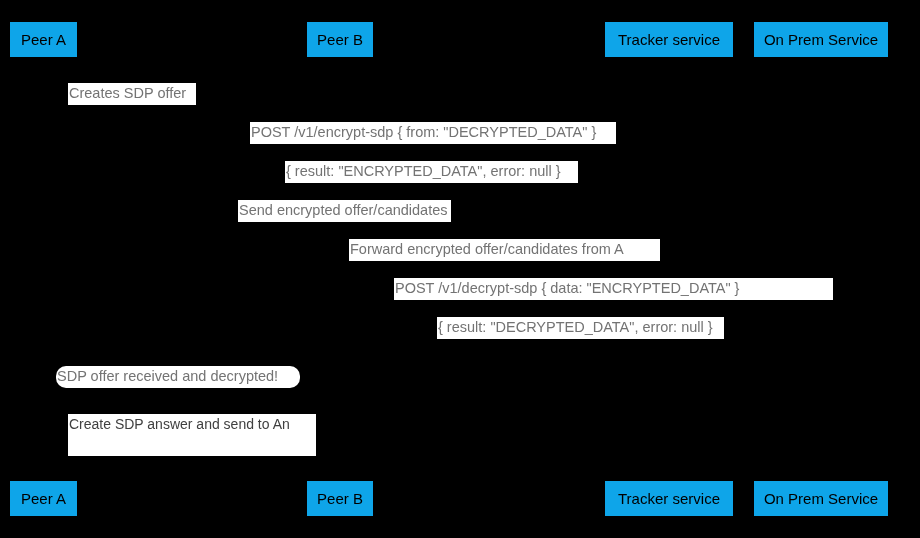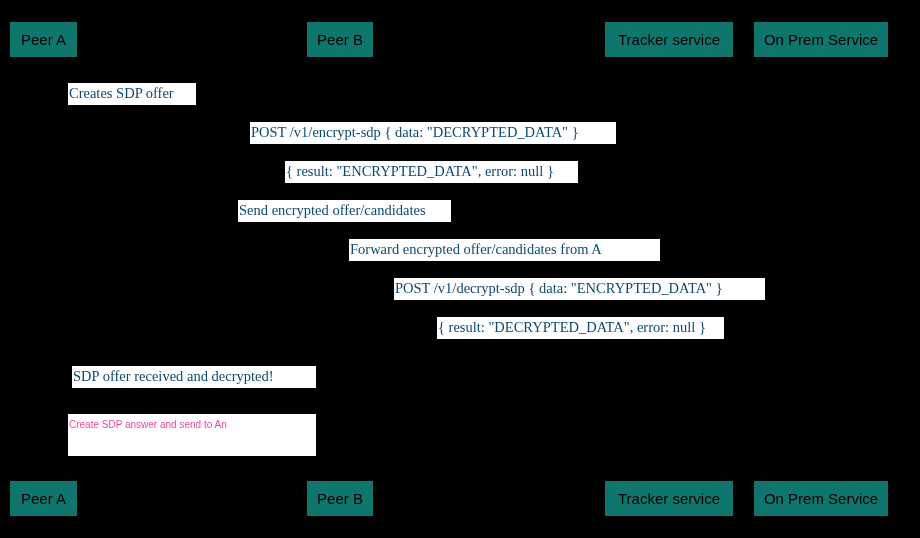--- a/index.html
+++ b/index.html
@@ -11,50 +11,49 @@
   #canvas {
     position: relative;
     width: 920px;
     height: 538px;
     background: #000000;
     overflow: hidden;
     font-family: "Liberation Sans", sans-serif;
   }
   .lifeline-box {
     position: absolute;
-    background: #0f766e;
+    background: #0ea5e9;
     color: #000000;
     font-size: 15px;
     line-height: 1;
     display: flex;
     align-items: center;
     justify-content: center;
     box-sizing: border-box;
     white-space: nowrap;
     overflow: hidden;
   }
   .msg-label {
     position: absolute;
     background: #ffffff;
-    color: #0c4a6e;
+    color: #737373;
     font-size: 14.5px;
     line-height: 21px;
     height: 22px;
     padding: 0 1px;
     box-sizing: border-box;
     white-space: nowrap;
     overflow: hidden;
     text-align: left;
-    font-family: Liberation Serif, serif;
   }
   .note-box {
     position: absolute;
     background: #ffffff;
-    color: #ec4899;
-    font-size: 10px;
+    color: #404040;
+    font-size: 14px;
     line-height: 21px;
     box-sizing: border-box;
     overflow: hidden;
     text-align: center;
     padding: 0 1px;
   }
   .note-box .line {
     white-space: nowrap;
     overflow: hidden;
   }
@@ -75,27 +74,27 @@
       </div>
       <div class="lifeline-box" style="left: 605px; top: 22px; width: 128px; height: 35px;">
         <span>Tracker service</span>
       </div>
       <div class="lifeline-box" style="left: 754px; top: 22px; width: 134px; height: 35px;">
         <span>On Prem Service</span>
       </div>
     </div>
   <div id="messages-layer">
       <div class="msg-label" style="left: 68px; top: 83px; width: 128px;">Creates SDP offer</div>
-      <div class="msg-label" style="left: 250px; top: 122px; width: 366px;">POST /v1/encrypt-sdp { data: "DECRYPTED_DATA" }</div>
+      <div class="msg-label" style="left: 250px; top: 122px; width: 366px;">POST /v1/encrypt-sdp { from: "DECRYPTED_DATA" }</div>
       <div class="msg-label" style="left: 285px; top: 161px; width: 293px;">{ result: "ENCRYPTED_DATA", error: null }</div>
       <div class="msg-label" style="left: 238px; top: 200px; width: 213px;">Send encrypted offer/candidates</div>
       <div class="msg-label" style="left: 349px; top: 239px; width: 311px;">Forward encrypted offer/candidates from A</div>
-      <div class="msg-label" style="left: 394px; top: 278px; width: 371px;">POST /v1/decrypt-sdp { data: "ENCRYPTED_DATA" }</div>
+      <div class="msg-label" style="left: 394px; top: 278px; width: 439px;">POST /v1/decrypt-sdp { data: "ENCRYPTED_DATA" }</div>
       <div class="msg-label" style="left: 437px; top: 317px; width: 287px;">{ result: "DECRYPTED_DATA", error: null }</div>
-      <div class="msg-label" style="left: 72px; top: 366px; width: 244px;">SDP offer received and decrypted!</div>
+      <div class="msg-label" style="left: 56px; top: 366px; width: 244px; border-radius: 10px;">SDP offer received and decrypted!</div>
     </div>
   <div id="notes-layer">
       <div class="note-box" style="left: 68px; top: 414px; width: 248px; height: 42px;">
         <div class="line clip-left">Create SDP answer and send to An</div>
       </div>
     </div>
   <div id="bottom-participants">
       <div class="lifeline-box" style="left: 10px; top: 481px; width: 67px; height: 35px;">
         <span>Peer A</span>
       </div>

